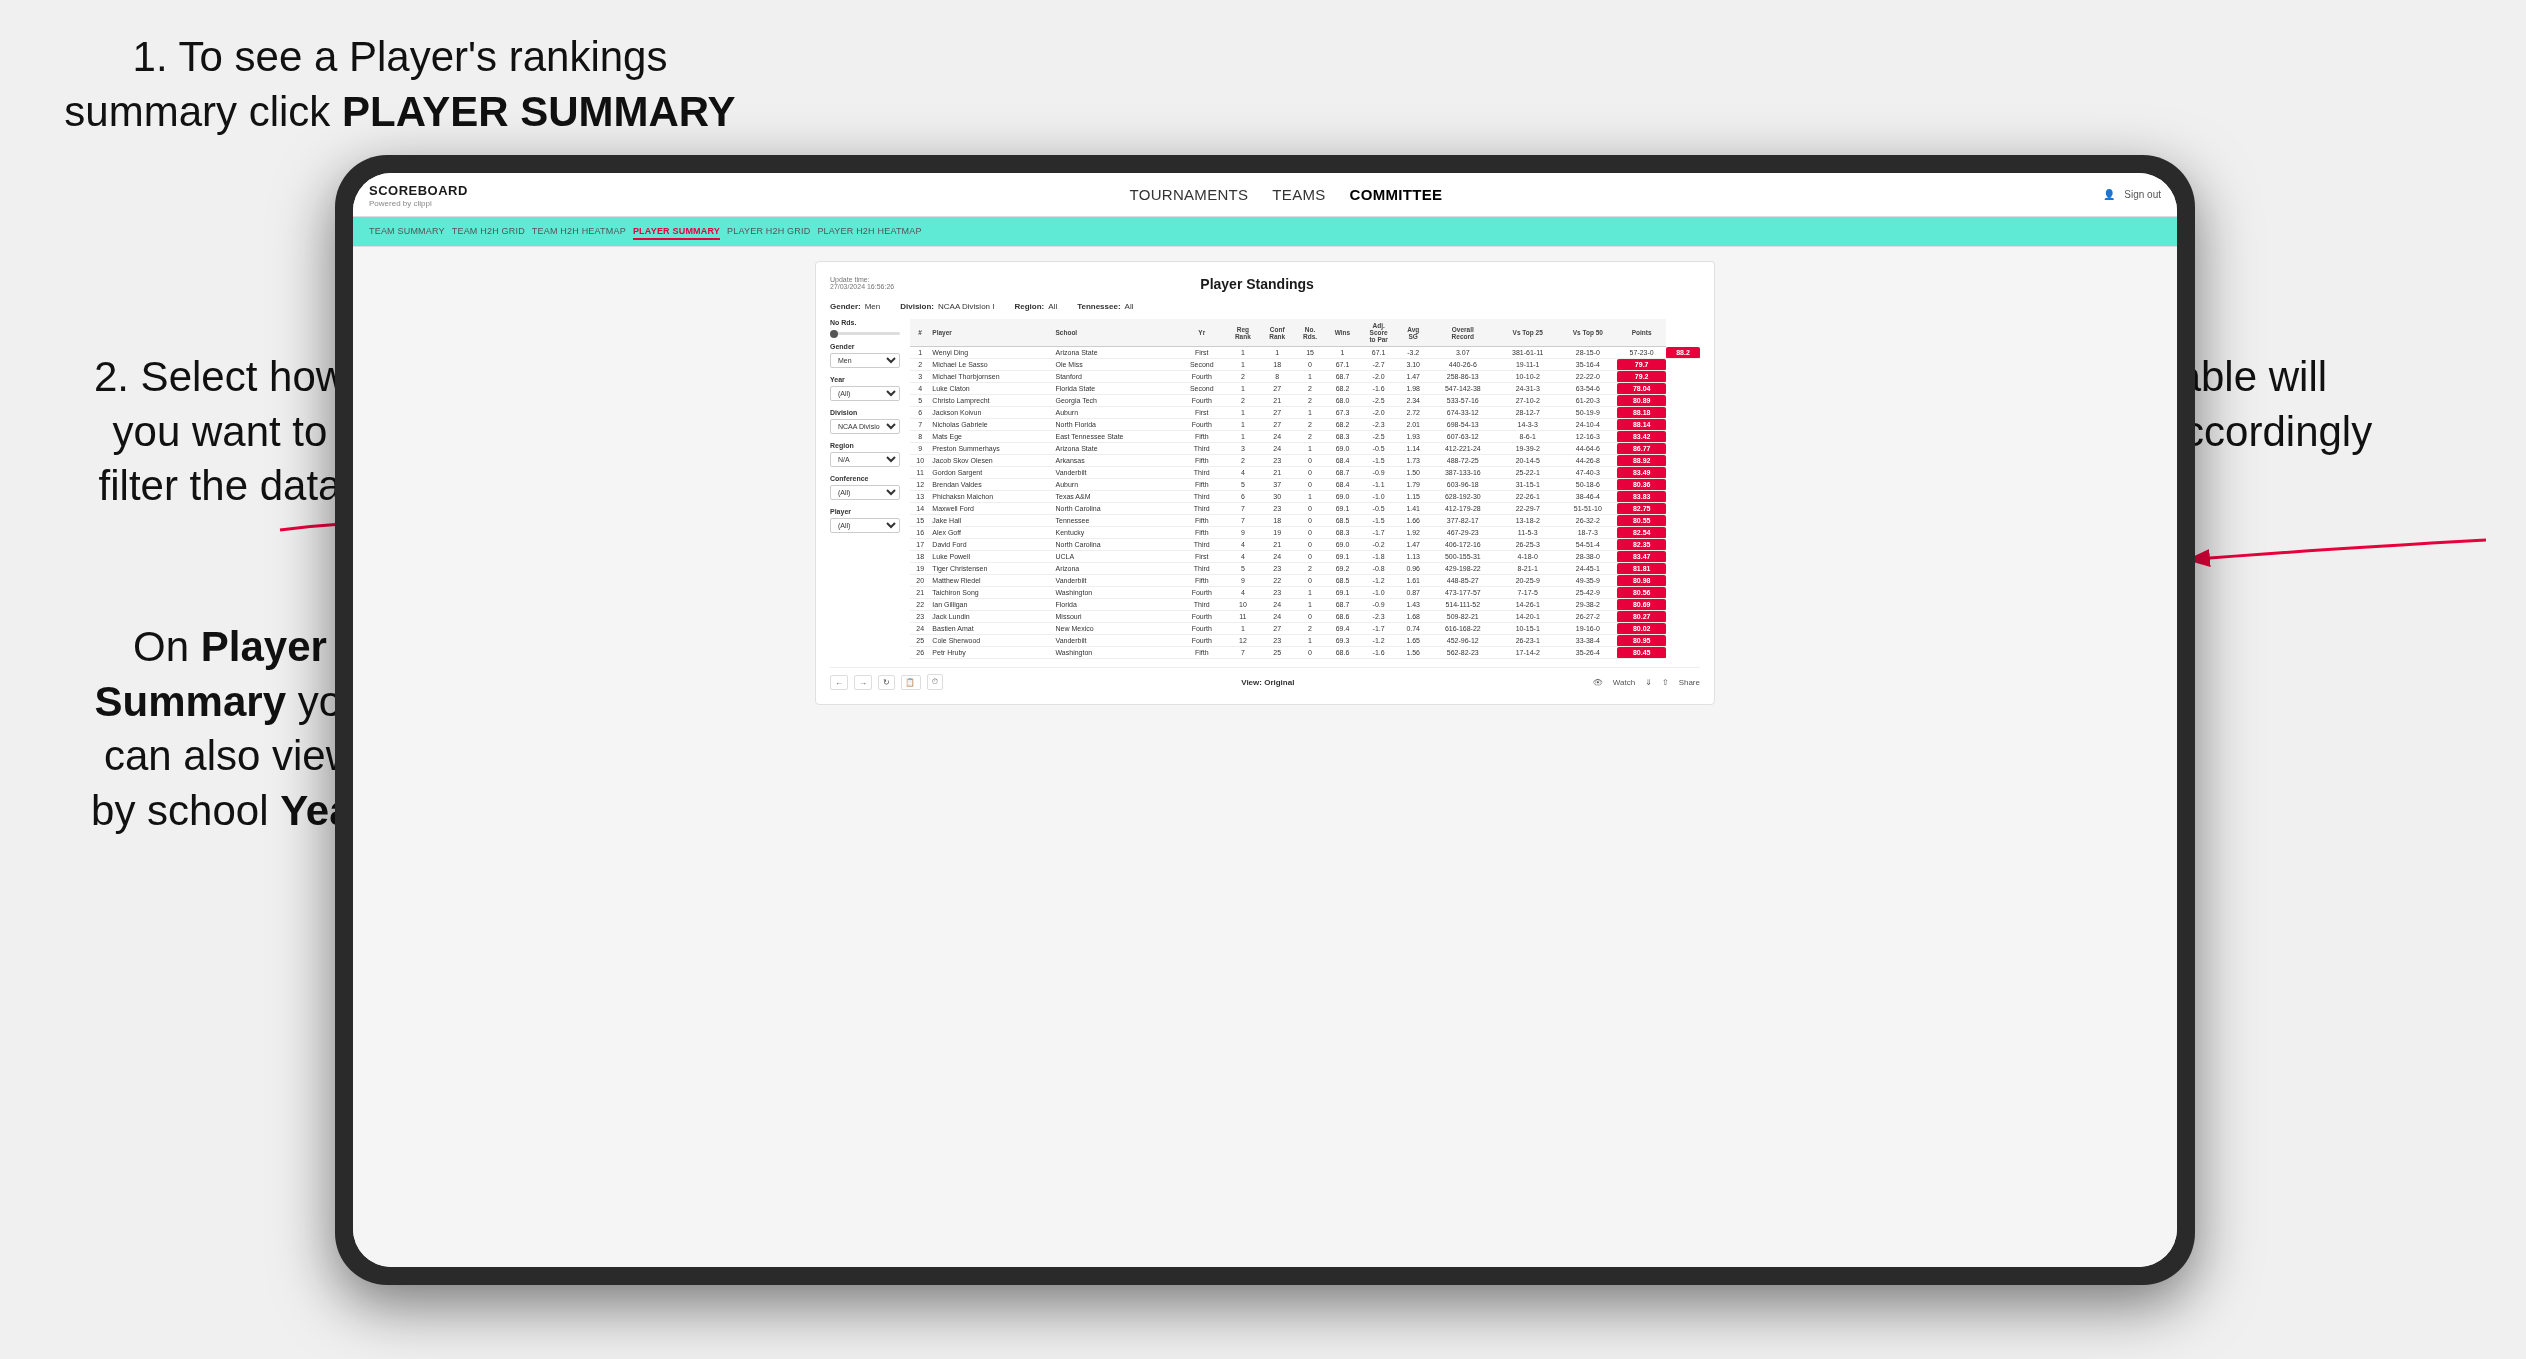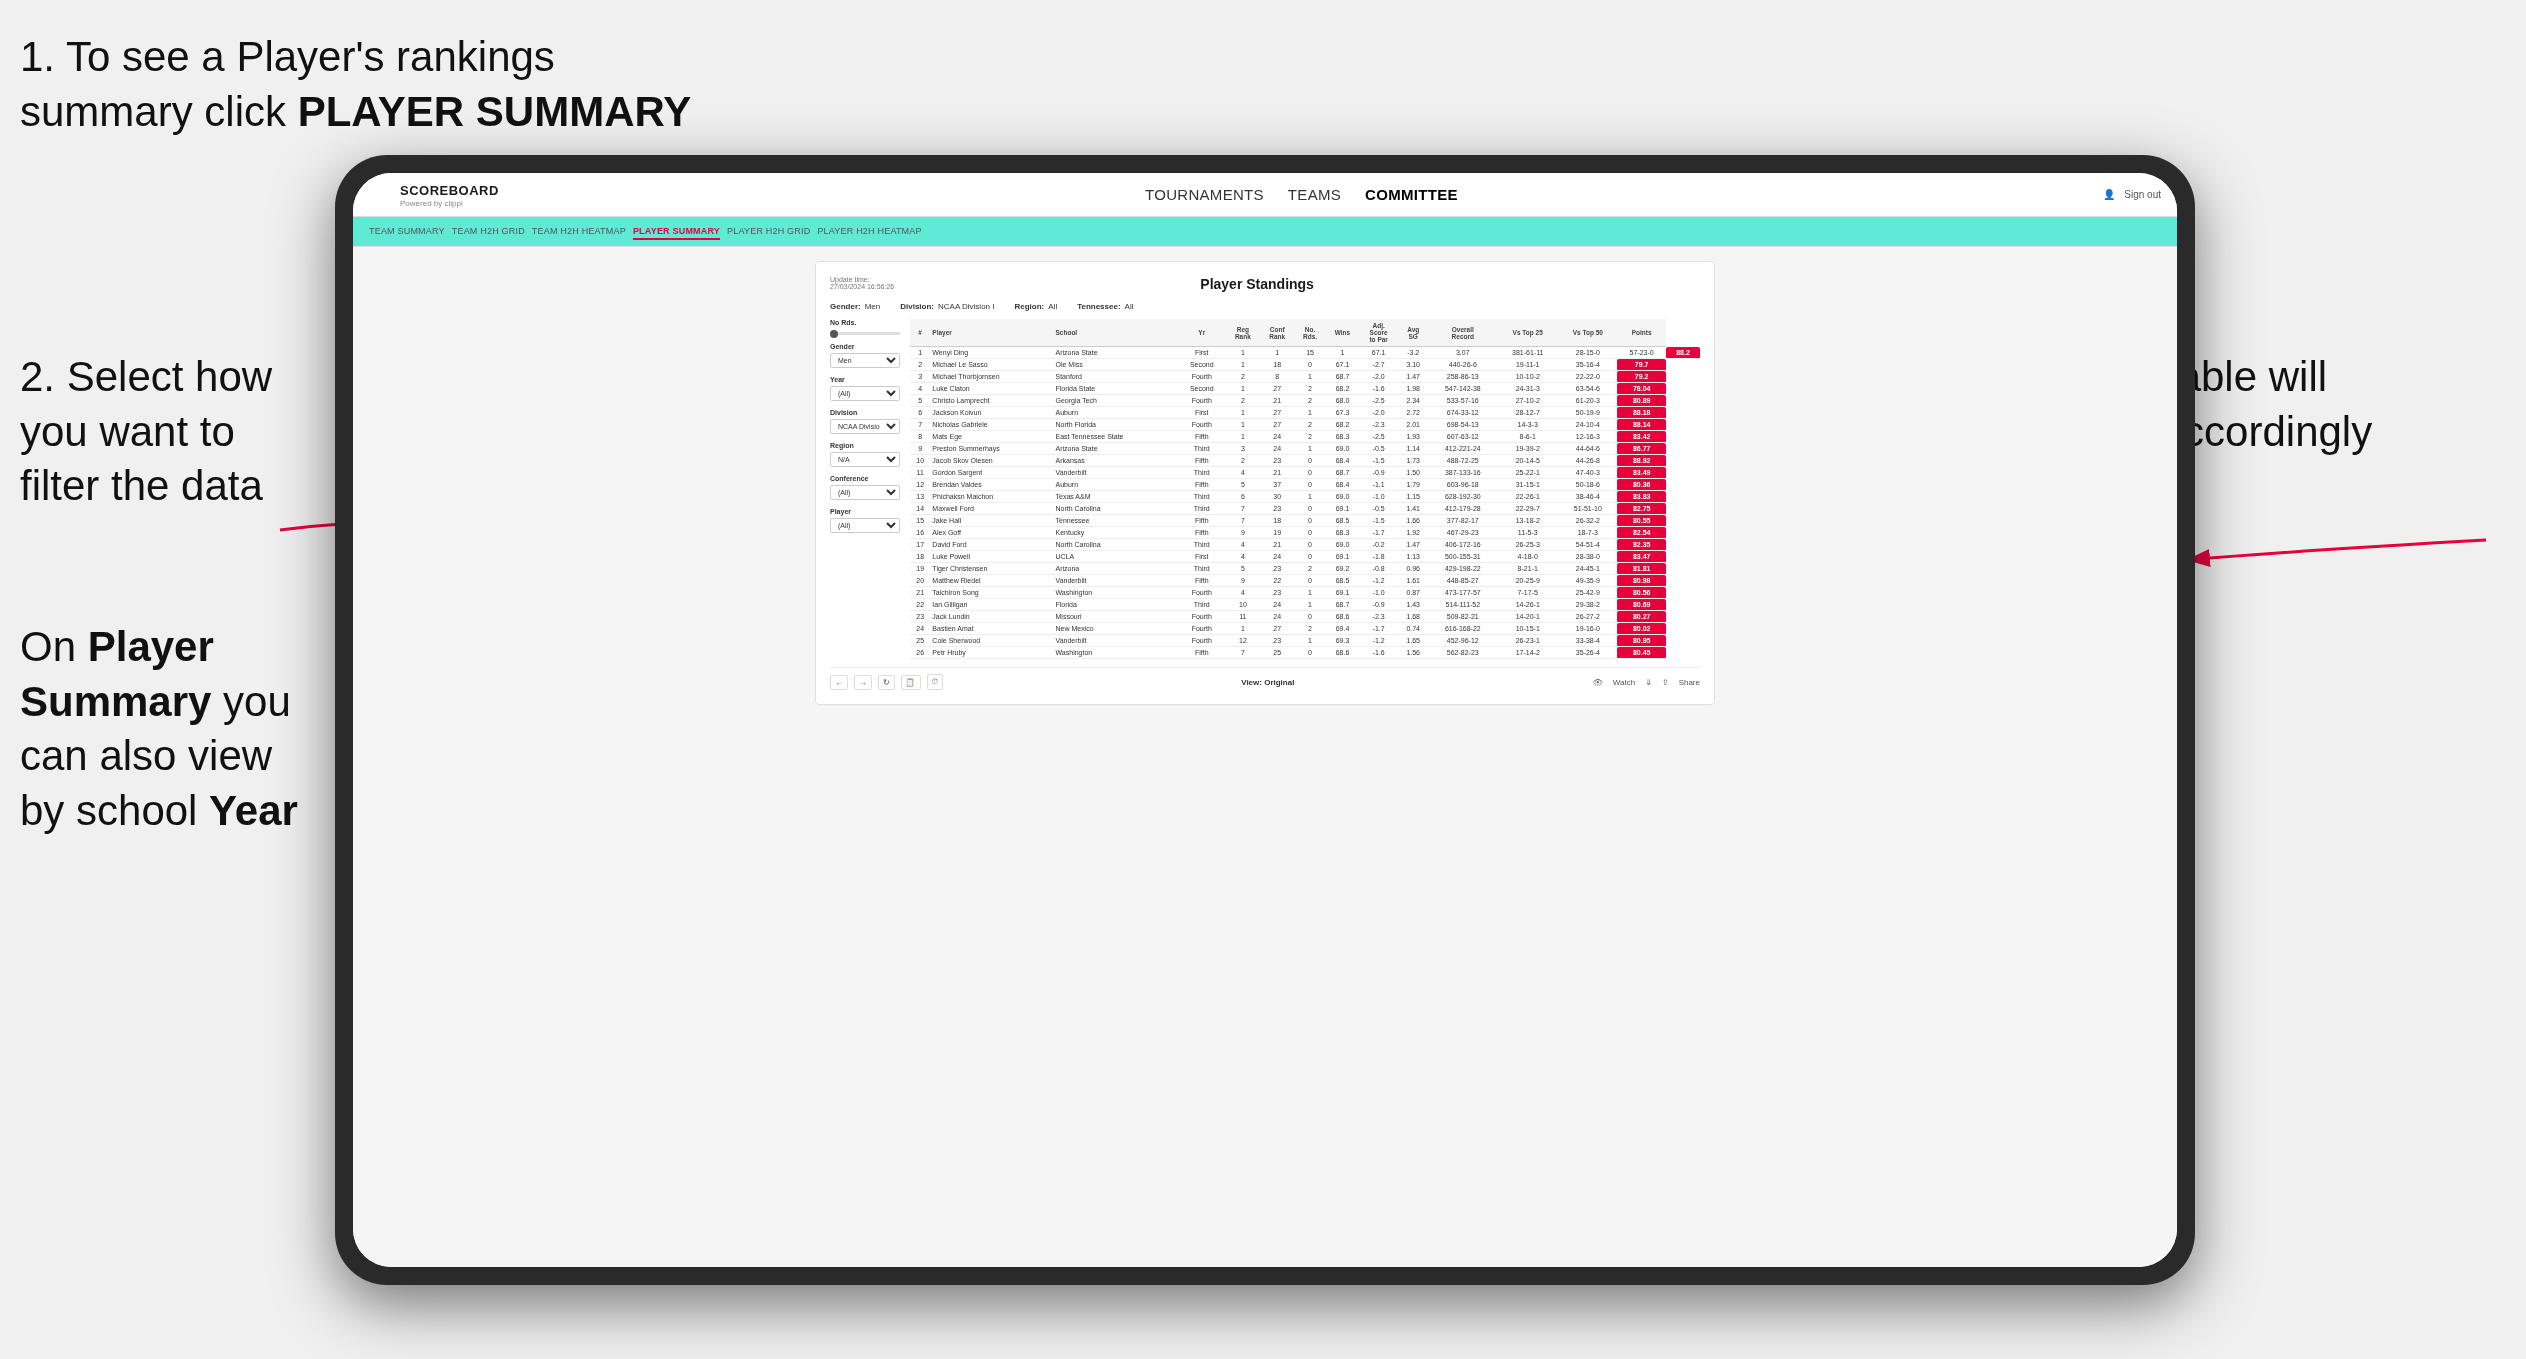--- a/index.html
+++ b/index.html
@@ -12,20 +12,21 @@
       position: relative;
     }
 
     
     .annotation {
       position: absolute;
       font-size: 42px;
       line-height: 1.3;
       color: #111;
       font-family: -apple-system, BlinkMacSystemFont, 'Segoe UI', Arial, sans-serif;
+      text-align: center;
     }
 
     .annotation-1 {
       top: 30px;
       left: 20px;
       width: 760px;
     }
 
     .annotation-2 {
       top: 350px;
@@ -87,21 +88,20 @@
       height: 44px;
       display: flex;
       align-items: center;
       justify-content: space-between;
     }
 
     .app-logo {
       display: flex;
       align-items: center;
       gap: 6px;
-      margin-left: 31px;
     }
 
     .logo-text {
       font-size: 13px;
       font-weight: 700;
       color: #1a1a1a;
       letter-spacing: 0.5px;
     }
 
     .logo-sub {

